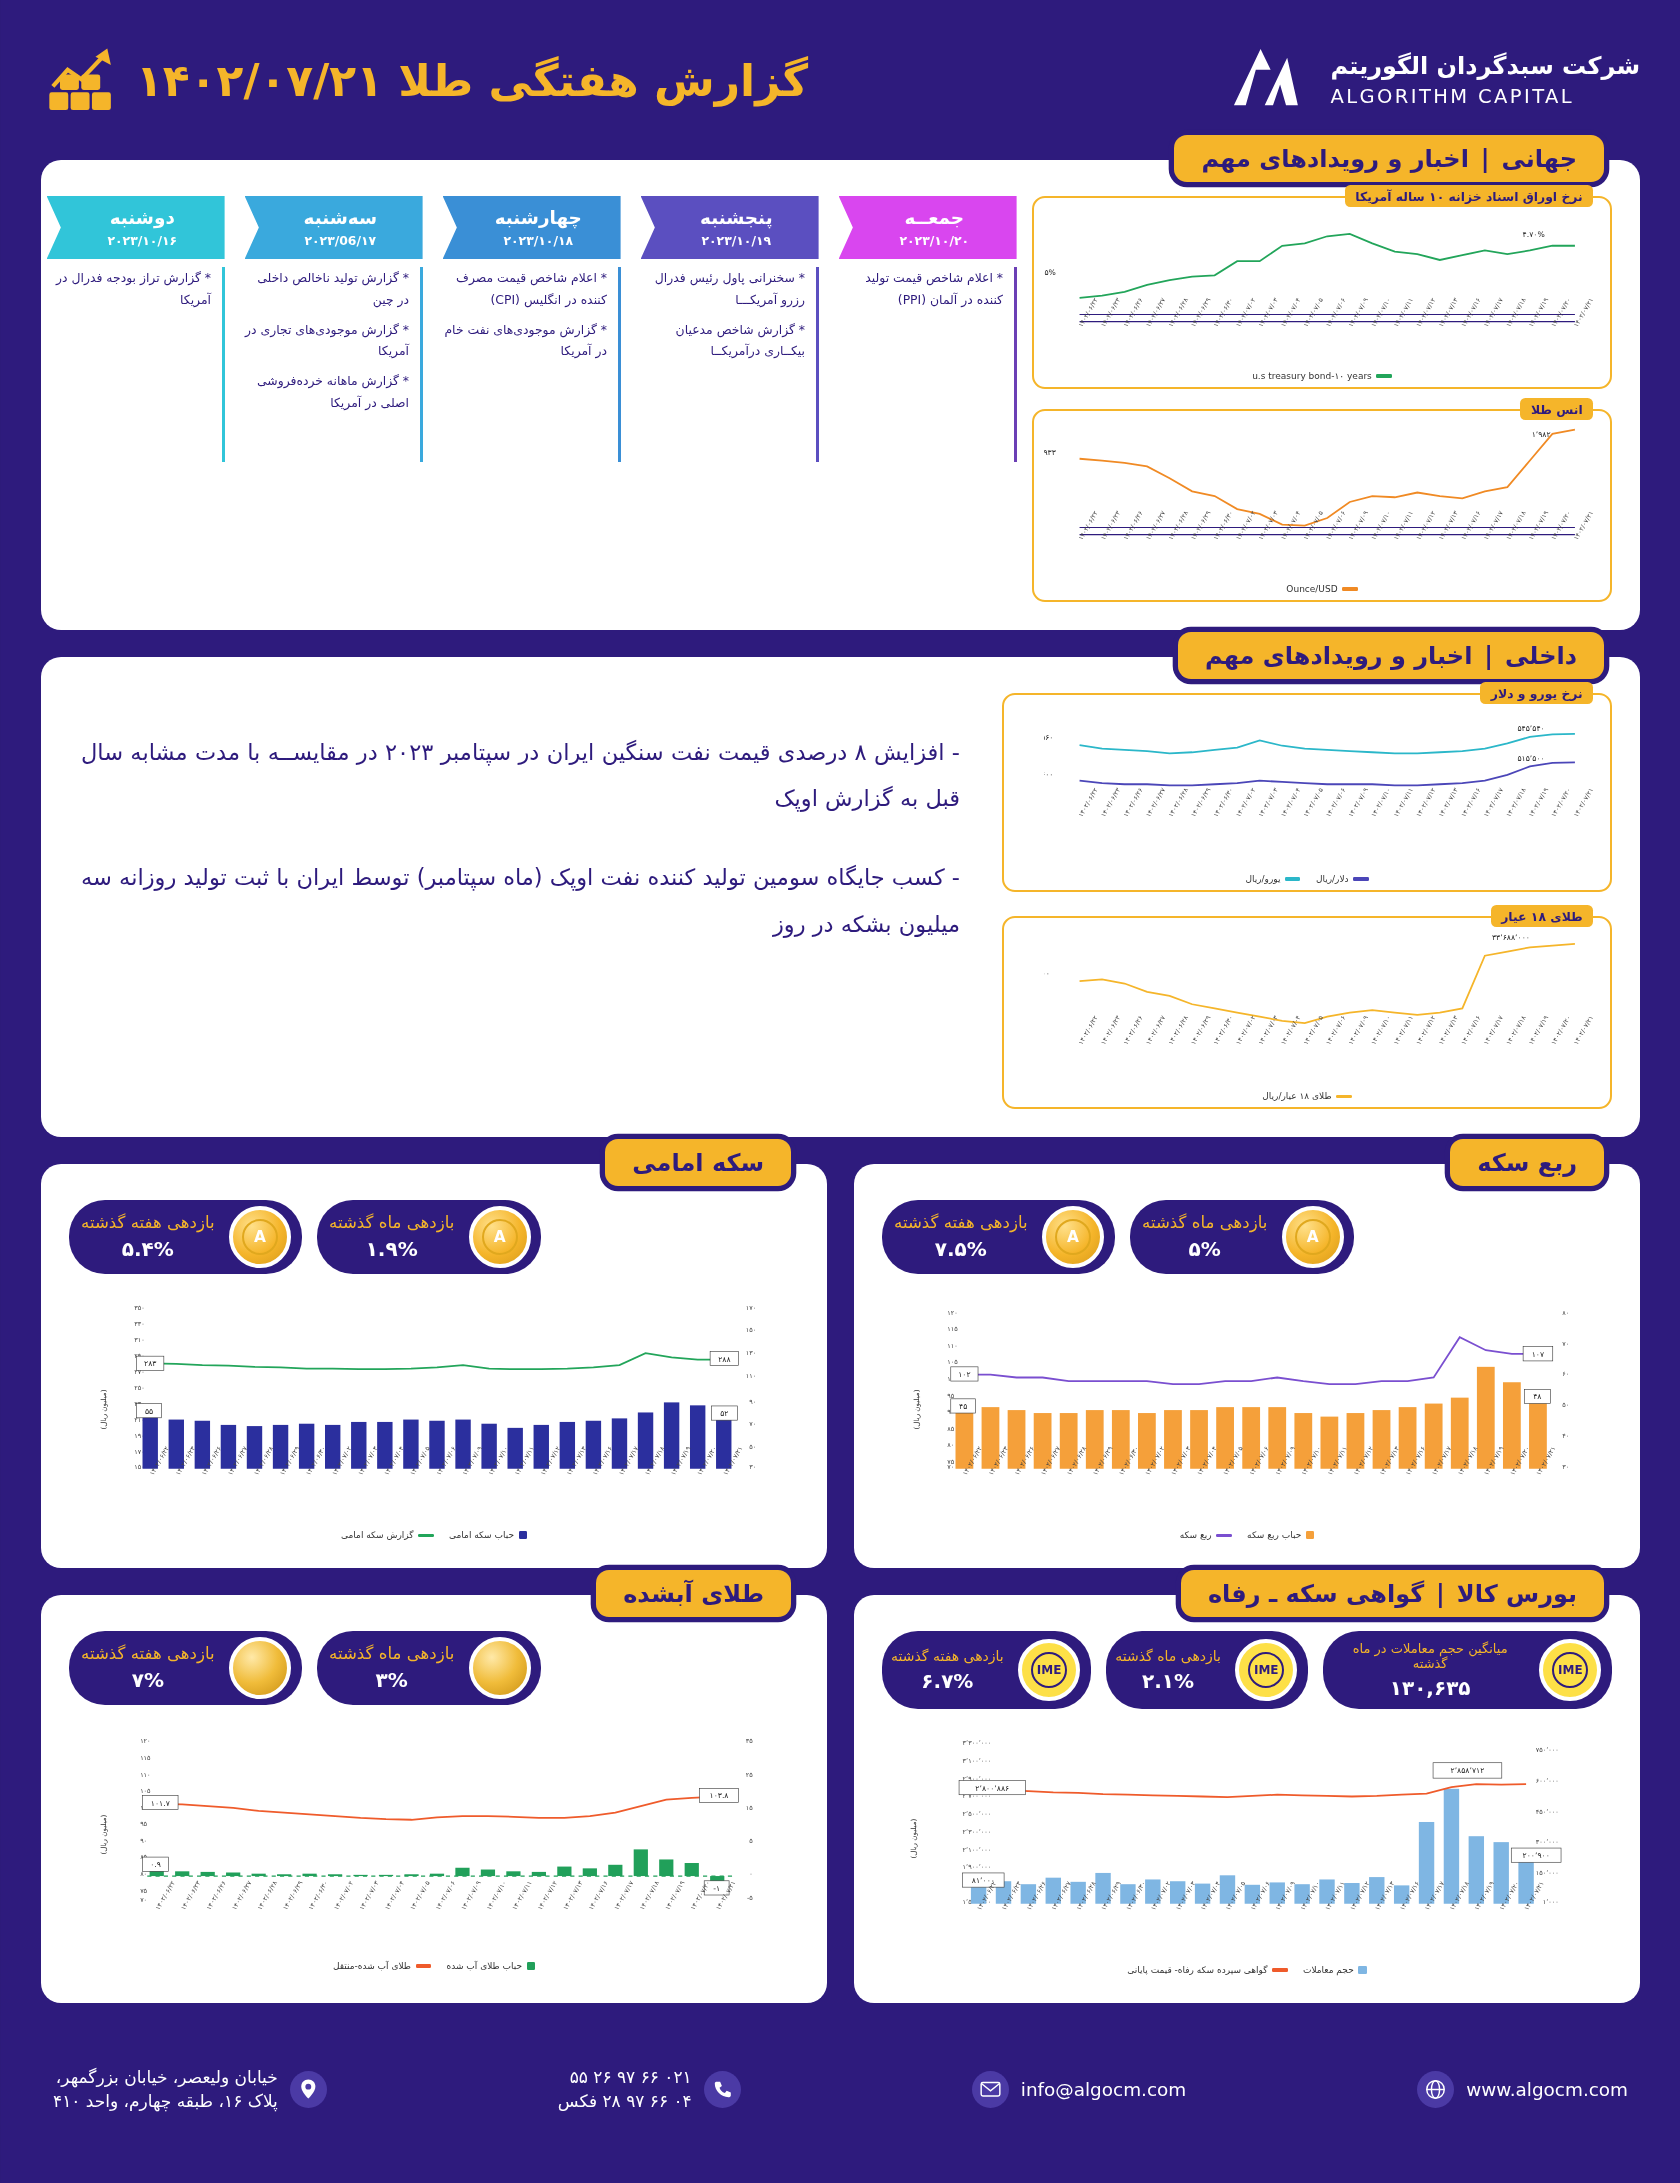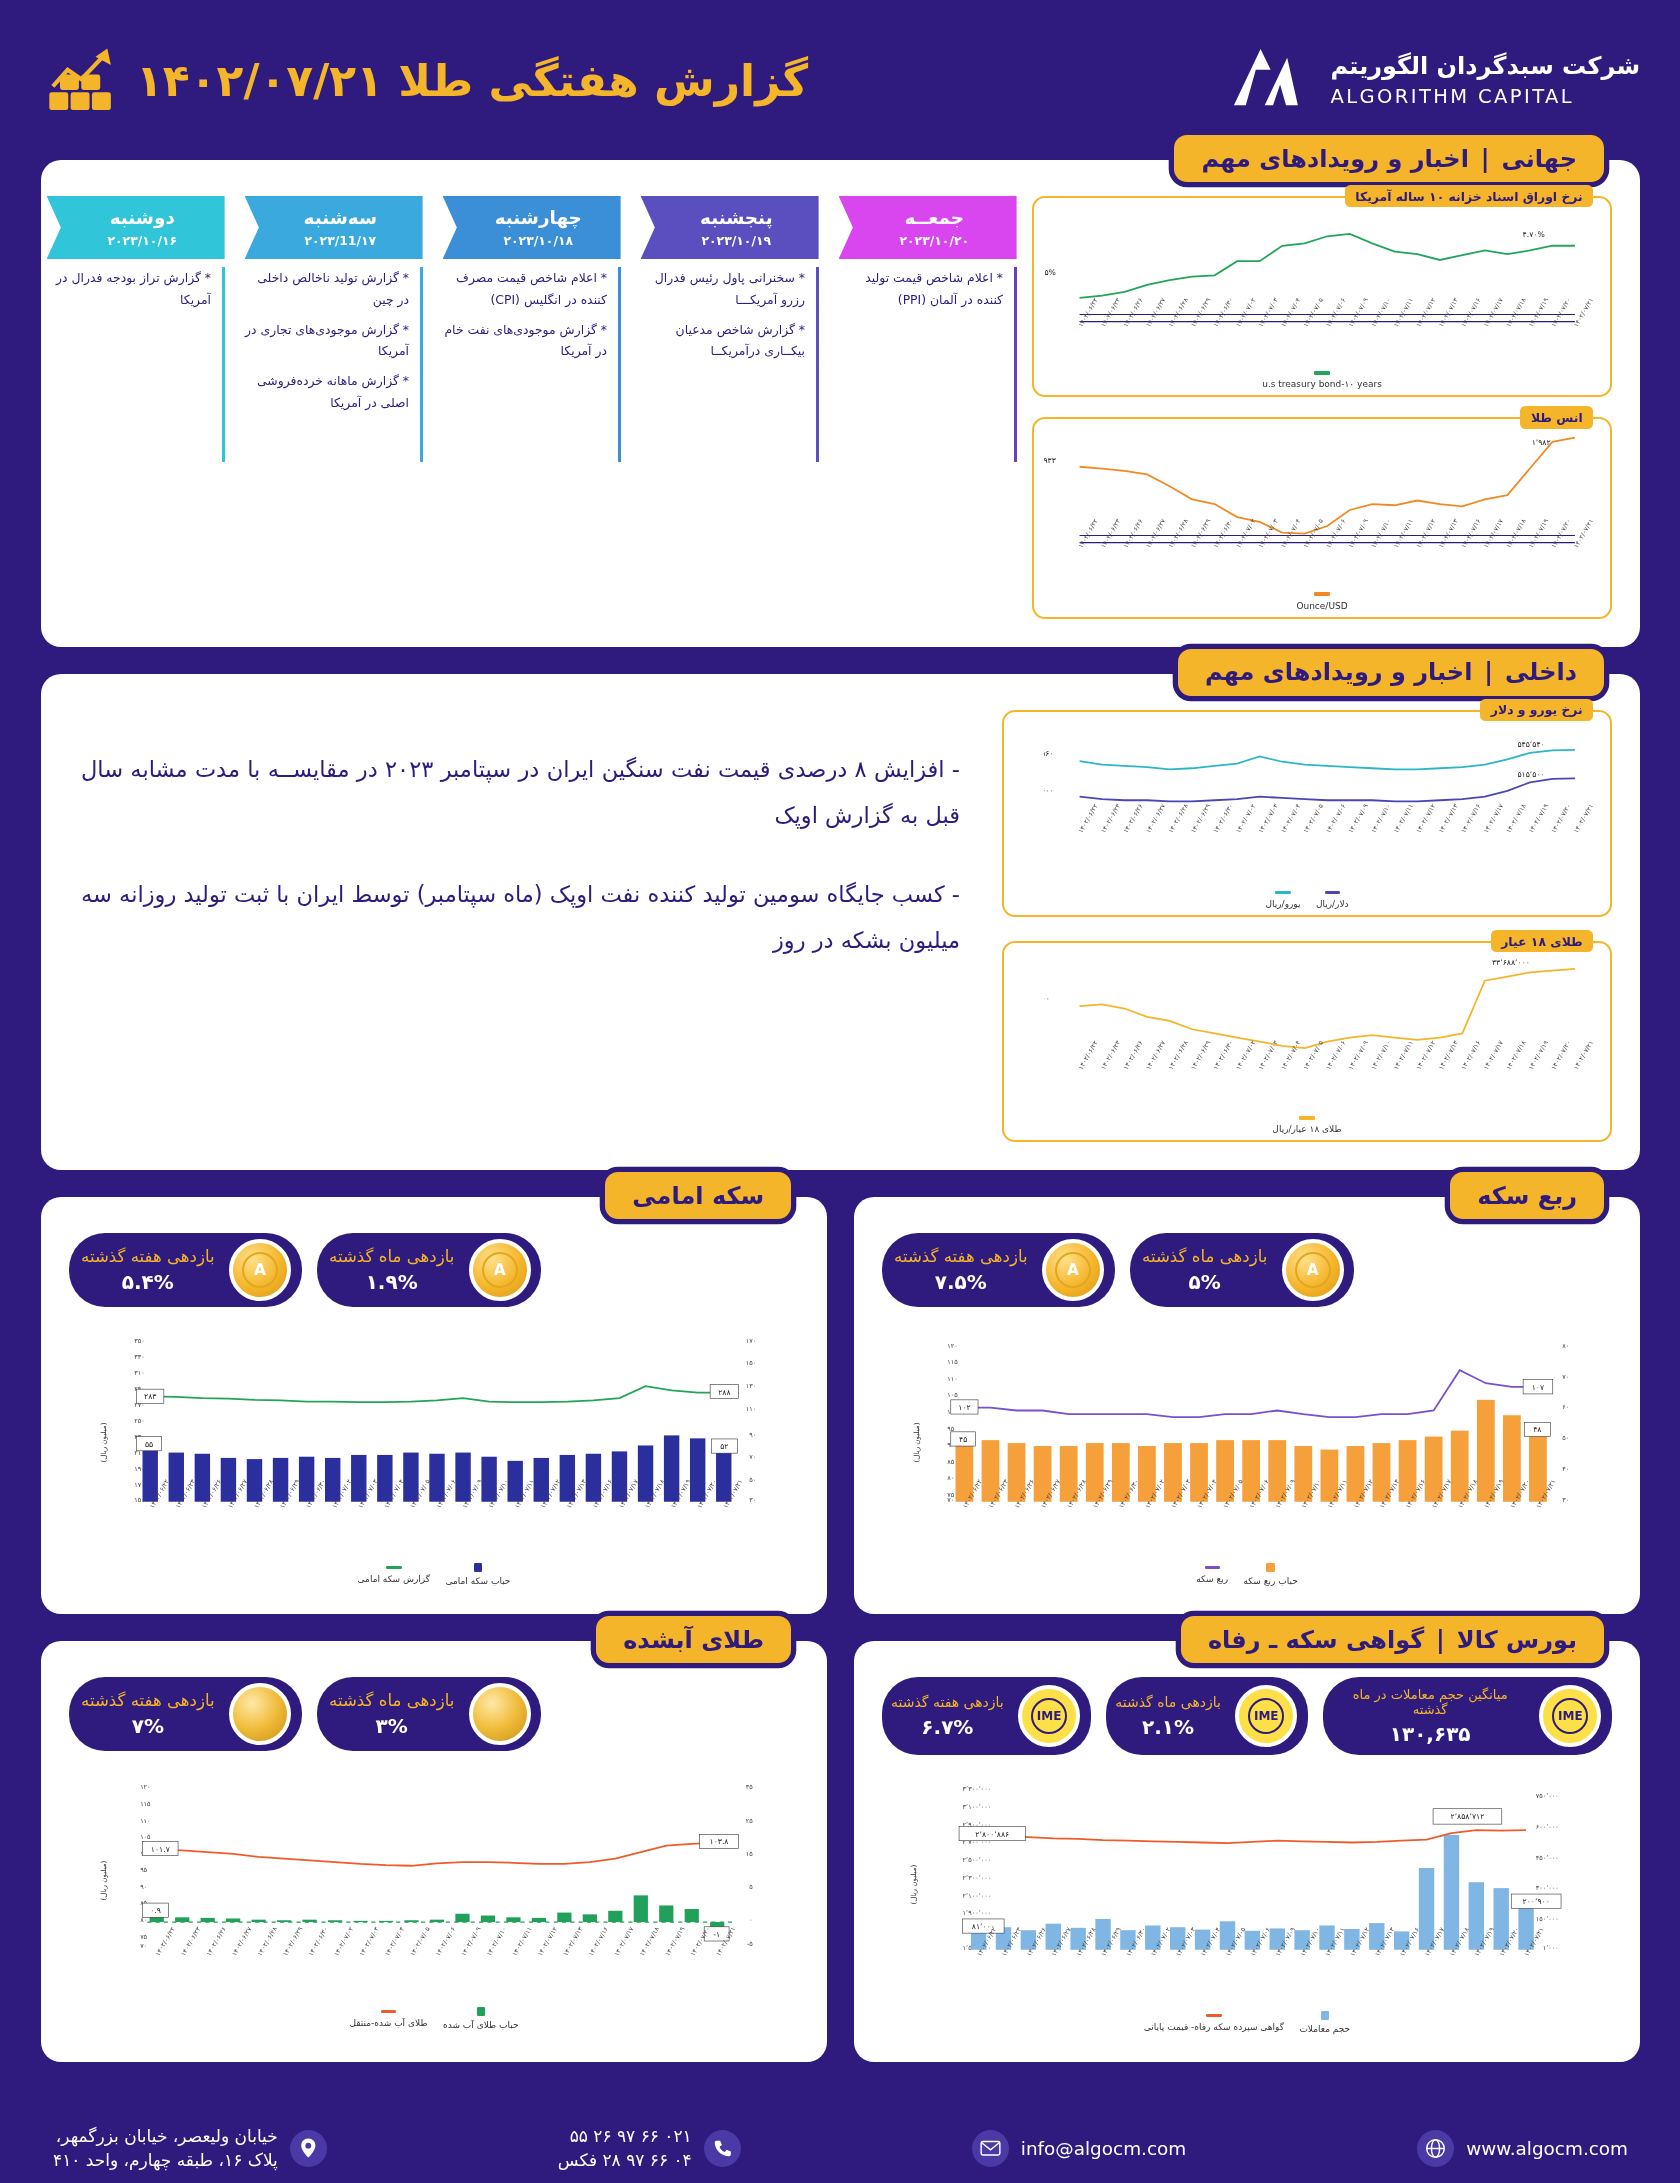--- a/index.html
+++ b/index.html
@@ -92,21 +92,21 @@
     text-align: center;
     font-size: 9px;
     color: #333;
     padding-top: 2.4px;
     display: flex;
     justify-content: center;
     gap: 15.4px;
     align-items: center;
     flex-wrap: wrap;
   }
-  .lg { display: inline-flex; align-items: center; gap: 4.7px; flex-direction: column; }
+  .lg { display: inline-flex; align-items: center; gap: 4.7px; }
   .lg i { width: 15.4px; height: 3.6px; display: inline-block; border-radius: 1.2px; }
   .lg i.sq { width: 8.3px; height: 8.3px; border-radius: 1.2px; }
 
   svg { display: block; }
   .tick { font-size: 11px; fill: #444; }
   .tickv { font-size: 11px; fill: #444; }
   .axlabel { font-size: 12px; fill: #333; }
   .valbox { font-size: 13px; }
 
   
@@ -350,21 +350,21 @@
               <div class="day-date">۲۰۲۳/۱۰/۱۶</div>
             </div>
             <div class="day-items" style="border-color:#31c5d9">
               <div class="day-item">* گزارش تراز بودجه فدرال در آمریکا</div>
             </div>
           </div>
 
           <div class="day-col">
             <div class="day-chip" style="background:#3aa9dd">
               <div class="day-name">سه‌شنبه</div>
-              <div class="day-date">۲۰۲۳/11/۱۷</div>
+              <div class="day-date">۲۰۲۳/06/۱۷</div>
             </div>
             <div class="day-items" style="border-color:#3aa9dd">
               <div class="day-item">* گزارش تولید ناخالص داخلی در چین</div>
               <div class="day-item">* گزارش موجودی‌های تجاری در آمریکا</div>
               <div class="day-item">* گزارش ماهانه خرده‌فروشی اصلی در آمریکا</div>
             </div>
           </div>
 
           <div class="day-col">
             <div class="day-chip" style="background:#3a8fd6">

